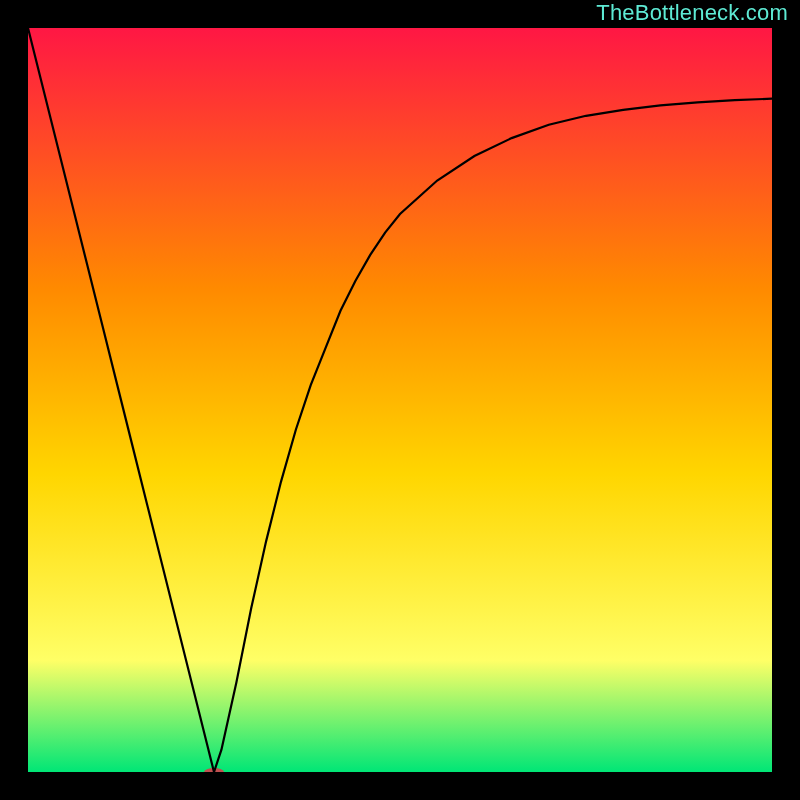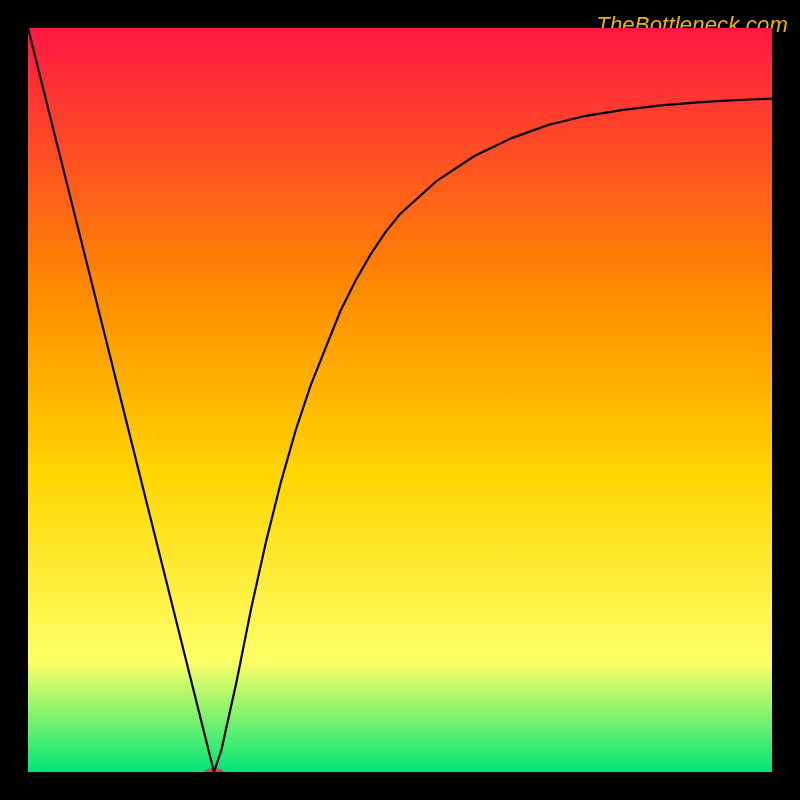--- a/index.html
+++ b/index.html
@@ -20,28 +20,27 @@
   .plot {
     position: absolute;
     left: 28px;
     top: 28px;
     width: 744px;
     height: 744px;
     box-sizing: border-box;
   }
   .watermark {
     position: absolute;
-    top: 12px;
+    top: 0;
     right: 12px;
-    color: #eab308;
+    color: #5eead4;
     font-size: 22px;
     font-weight: 400;
     letter-spacing: 0.2px;
     white-space: nowrap;
-    font-style: italic;
   }
   svg {
     display: block;
   }
 </style>
 </head>
 <body>
 
 <div class="outer">
 

